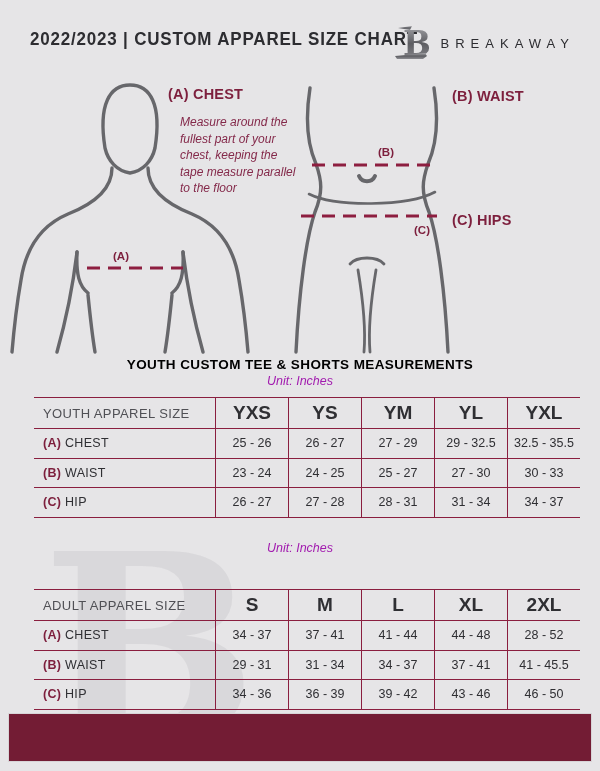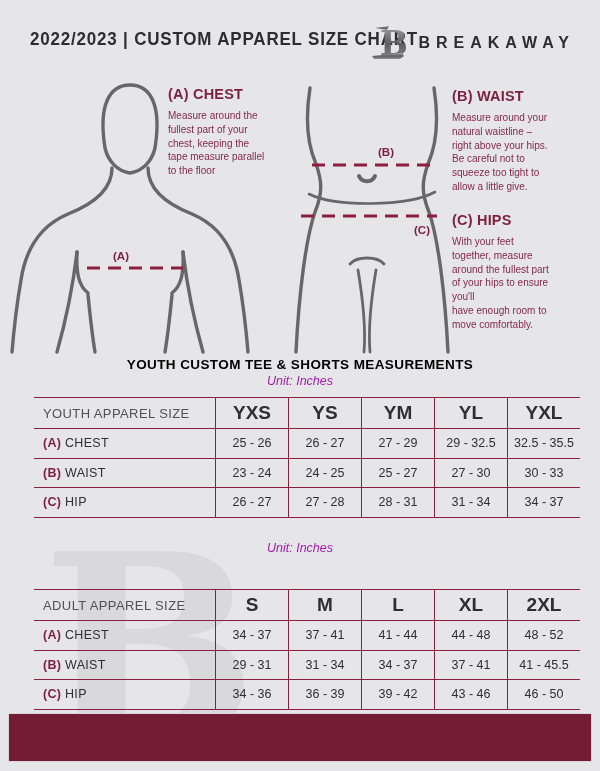--- a/index.html
+++ b/index.html
@@ -4,27 +4,27 @@
 <style>
   html,body{margin:0;padding:0;}
   body{font-family:"Liberation Sans",sans-serif;}
   #page{position:relative;width:600px;height:771px;background:#e6e5e7;overflow:hidden;}
 
   
   .hdr-title{position:absolute;left:30px;top:28px;font-size:17px;font-weight:bold;
     color:#2d2d31;letter-spacing:.8px;transform:scaleY(1.12);transform-origin:left top;
     white-space:nowrap;}
   .logo{position:absolute;right:25px;top:22px;display:flex;align-items:center;gap:10px;}
-  .brand{font-size:16px;font-weight:bold;color:#2d2d31;letter-spacing:6px;}
+  .brand{font-size:13px;font-weight:normal;color:#2d2d31;letter-spacing:6px;}
 
   
   .fig-svg{position:absolute;left:0;top:0;}
   .instr{position:absolute;}
   .instr h3{margin:0 0 7px 0;font-size:14.5px;font-weight:bold;color:#7d1f3d;letter-spacing:.2px;}
-  .instr p{margin:0;font-size:10px;color:#84294a;line-height:1.38;
+  .instr p{margin:12px;font-size:12px;font-style:italic;color:#84294a;line-height:1.38;
     white-space:pre-line;}
   #instr-a{left:168px;top:86px;width:145px;}
   #instr-b{left:452px;top:88px;width:140px;}
   #instr-c{left:452px;top:212px;width:145px;}
 
   
   .tbl-title{position:absolute;width:600px;text-align:center;font-size:13.5px;font-weight:bold;
     color:#000000;letter-spacing:.4px;}
   .tbl-unit{position:absolute;width:600px;text-align:center;font-size:12.5px;font-style:italic;
     color:#a21caf;}
@@ -114,36 +114,23 @@
   <div class="instr" id="instr-a">
     <h3>(A) CHEST</h3>
     <p>Measure around the
 fullest part of your
 chest, keeping the
 tape measure parallel
 to the floor</p>
   </div>
   <div class="instr" id="instr-b">
     <h3>(B) WAIST</h3>
-    <p>Measure around your
-natural waistline –
-right above your hips.
-Be careful not to
-squeeze too tight to
-allow a little give.</p>
   </div>
   <div class="instr" id="instr-c">
     <h3>(C) HIPS</h3>
-    <p>With your feet
-together, measure
-around the fullest part
-of your hips to ensure
-you'll
-have enough room to
-move comfortably.</p>
   </div>
 
   <div class="watermark">B</div>
 
   <div class="tbl-title" style="top:357px;">YOUTH CUSTOM TEE &amp; SHORTS MEASUREMENTS</div>
   <div class="tbl-unit" style="top:374px;">Unit: Inches</div>
   <table class="size" style="top:397px;">
     <tbody>
         <tr class="hd">
       <td class="lbl">YOUTH APPAREL SIZE</td>
@@ -190,21 +177,21 @@
       <td class="c">L</td>
       <td class="c">XL</td>
       <td class="c">2XL</td>
     </tr>
     <tr>
       <td class="lbl rowlbl"><span class="pfx">(A)</span> <span>CHEST</span></td>
       <td class="c">34 - 37</td>
       <td class="c">37 - 41</td>
       <td class="c">41 - 44</td>
       <td class="c">44 - 48</td>
-      <td class="c">48 - 52</td>
+      <td class="c">28 - 52</td>
     </tr>
     <tr>
       <td class="lbl rowlbl"><span class="pfx">(B)</span> <span>WAIST</span></td>
       <td class="c">29 - 31</td>
       <td class="c">31 - 34</td>
       <td class="c">34 - 37</td>
       <td class="c">37 - 41</td>
       <td class="c">41 - 45.5</td>
     </tr>
     <tr>

